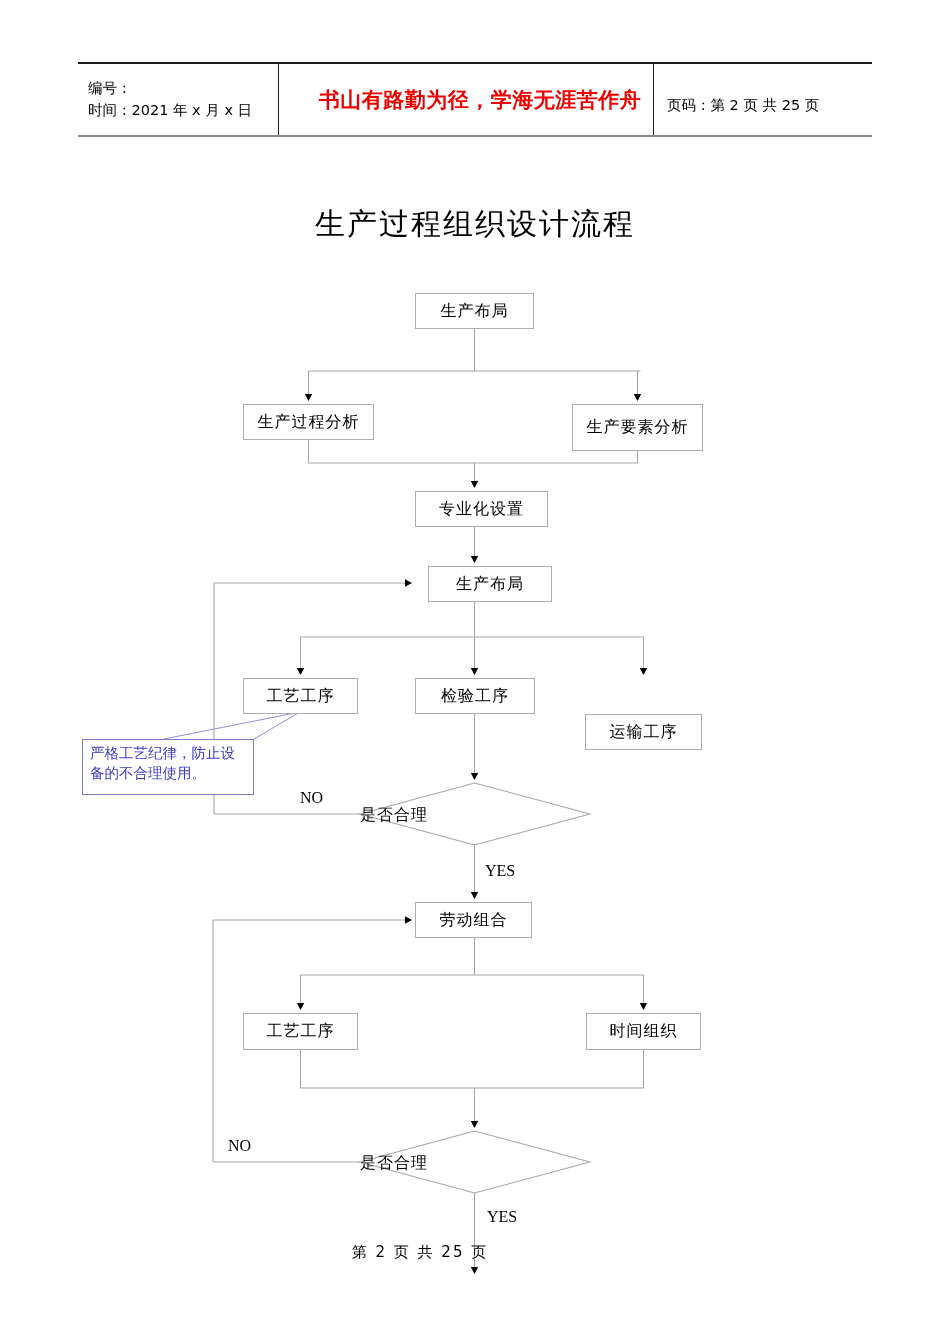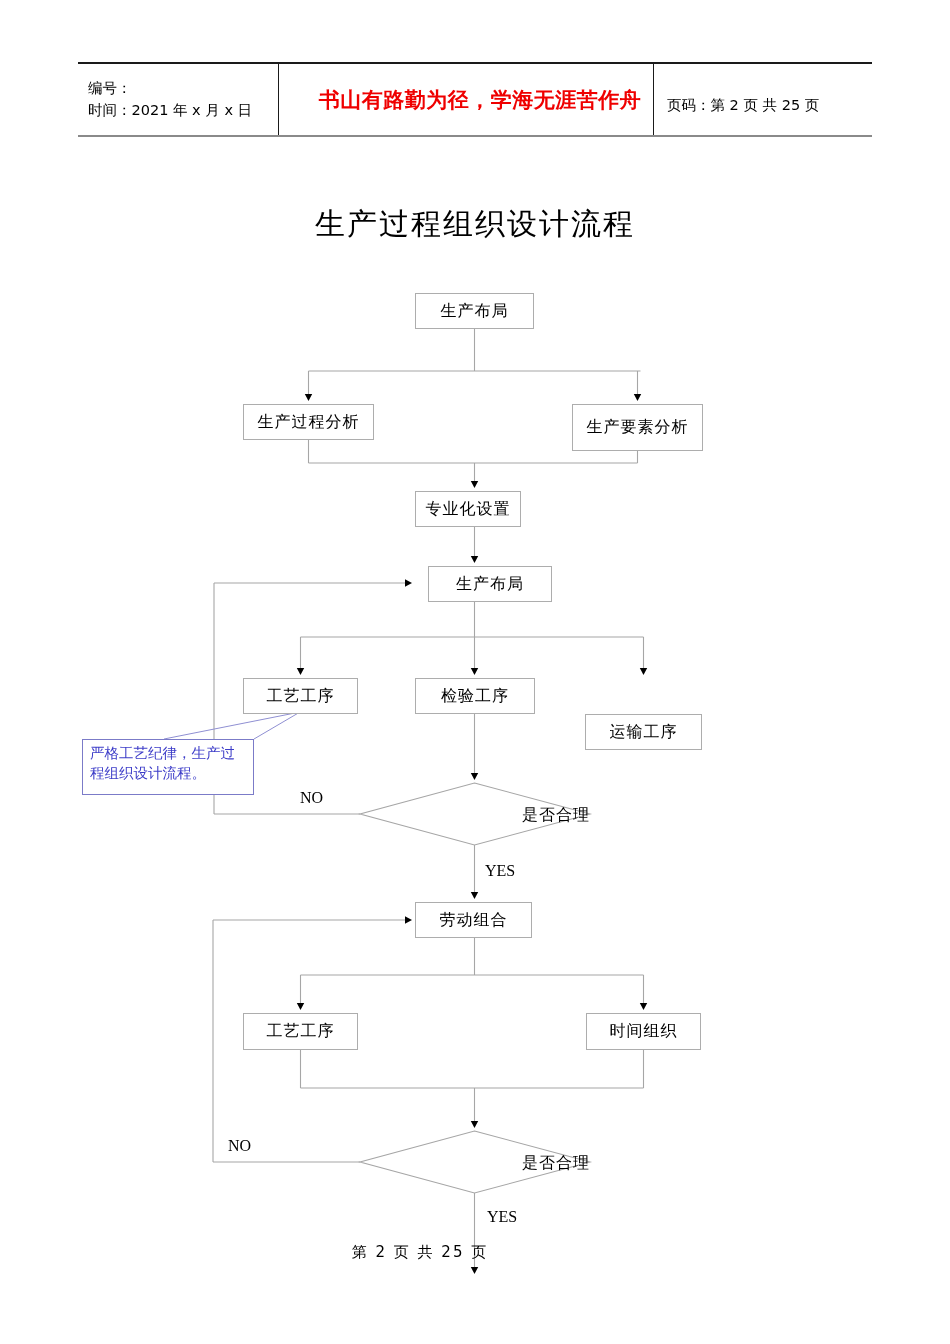--- a/index.html
+++ b/index.html
@@ -98,21 +98,21 @@
     white-space: nowrap;
   }
 
   
   .diamond-label {
     position: absolute;
     font-size: 16px;
     letter-spacing: 1px;
     font-family: "DejaVu Serif", "Liberation Serif", serif;
     white-space: nowrap;
-    text-align: right;
+    text-align: left;
   }
 
   
   .edge-label {
     position: absolute;
     font-size: 16px;
     font-family: "Liberation Serif", "DejaVu Serif", serif;
     white-space: nowrap;
   }
 
@@ -226,21 +226,21 @@
     </g>
   </g>
 </svg>
 
 <div class="node" style="left:415px; top:293px; width:119px; height:36px;">生产布局</div>
 
 <div class="node" style="left:243px; top:404px; width:131px; height:36px;text-align:center;">生产过程分析</div>
 
 <div class="node" style="left:572px; top:404px; width:131px; height:47px;">生产要素分析</div>
 
-<div class="node" style="left:415px; top:491px; width:106px; height:36px;">专业化设置</div>
+<div class="node" style="left:415px; top:491px; width:133px; height:36px;">专业化设置</div>
 
 <div class="node" style="left:428px; top:566px; width:124px; height:36px;">生产布局</div>
 
 <div class="node" style="left:243px; top:678px; width:115px; height:36px;">工艺工序</div>
 
 <div class="node" style="left:415px; top:678px; width:120px; height:36px;">检验工序</div>
 
 <div class="node" style="left:585px; top:678px; width:117px; height:36px;margin-top:36px;">运输工序</div>
 
 <div class="diamond-label" style="left:360px; top:805px; width:230px;">是否合理</div>
@@ -251,15 +251,15 @@
 
 <div class="node" style="left:586px; top:1013px; width:115px; height:37px;">时间组织</div>
 
 <div class="diamond-label" style="left:360px; top:1153px; width:230px;">是否合理</div>
 
 <div class="edge-label" style="left:300px; top:789px;">NO</div>
 <div class="edge-label" style="left:485px; top:862px;">YES</div>
 <div class="edge-label" style="left:228px; top:1137px;">NO</div>
 <div class="edge-label" style="left:487px; top:1208px;">YES</div>
 
-<div class="callout">严格工艺纪律，生产过程组织设计流程。</div>
+<div class="callout">严格工艺纪律，防止设备的不合理使用。</div>
 
 <div class="footer-page">第 2 页 共 25 页</div>
 
 </body></html>

